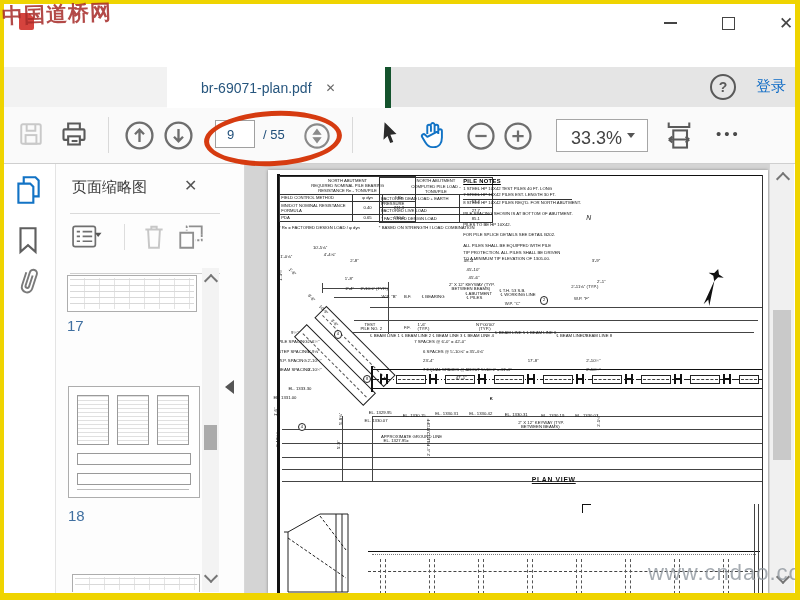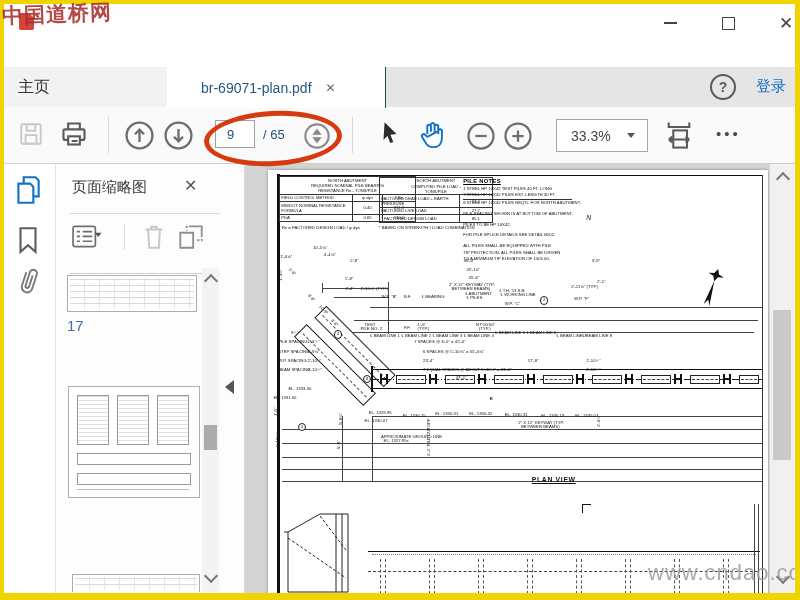--- a/index.html
+++ b/index.html
@@ -11,32 +11,32 @@
   #titlebar{position:absolute;left:4px;top:4px;right:5px;height:33px;background:#fff;}
   #title-text{position:absolute;left:34px;top:8px;font-size:15px;color:#2b2b2b;white-space:nowrap;}
   .winbtn{position:absolute;top:8px;width:30px;height:22px;display:flex;align-items:center;justify-content:center;color:#444;}
   #pdf-icon{position:absolute;left:15px;top:9px;width:15px;height:17px;background:#d5433d;border-radius:2px;}
   #pdf-icon:after{content:"";position:absolute;right:0;top:0;border-left:5px solid transparent;border-top:5px solid #fff;}
   #menubar{position:absolute;left:4px;top:37px;right:5px;height:30px;background:#fff;display:flex;align-items:center;}
   .menu-item{font-size:14px;color:#222;padding:4px 11px;white-space:nowrap;}
   #tabbar{position:absolute;left:4px;top:67px;right:5px;height:40px;background:#e5e5e5;}
   #tab-seg{position:absolute;left:0;top:0;width:163px;height:40px;background:#f2f2f2;border-right:1px solid #dcdcdc;display:flex;align-items:center;}
   .app-tab{font-size:16px;color:#333;padding:6px 14px;white-space:nowrap;}
-  #doc-tab{position:absolute;left:163px;top:0;width:218px;height:41px;background:#fff;border-right:1px solid #14532d;display:flex;align-items:center;z-index:2;}
+  #doc-tab{position:absolute;left:163px;top:0;width:218px;height:41px;background:#fff;border-right:6px solid #14532d;display:flex;align-items:center;z-index:2;}
   #doc-tab-label{font-size:14px;color:#27567e;margin-left:34px;white-space:nowrap;}
   #doc-tab-close{font-size:12px;color:#666;margin-left:14px;}
   #help-btn{position:absolute;left:706px;top:7px;width:26px;height:26px;border:2.5px solid #595959;border-radius:50%;display:flex;align-items:center;justify-content:center;font-size:14px;font-weight:bold;color:#595959;box-sizing:border-box;}
   #login-btn{position:absolute;left:752px;top:10px;font-size:15px;color:#0e6bc6;white-space:nowrap;}
   
   #toolbar{position:absolute;left:4px;top:107px;right:5px;height:57px;background:#fafafa;border-bottom:1px solid #cfcfcf;box-sizing:border-box;}
   .tsep{position:absolute;top:10px;width:1px;height:36px;background:#d9d9d9;}
   #page-input{position:absolute;left:211px;top:13px;width:40px;height:28px;border:1px solid #a0a0a0;background:#fff;font-size:13px;color:#1f4e79;text-indent:9px;box-sizing:border-box;font-family:inherit;}
   #page-total{position:absolute;left:259px;top:20px;font-size:13px;color:#1f4e79;white-space:nowrap;}
   #zoom-box{position:absolute;left:552px;top:12px;width:92px;height:33px;background:#fff;border:1px solid #a6a6a6;box-sizing:border-box;}
-  #zoom-val{position:absolute;left:14px;top:8px;font-size:14px;color:#444;}
+  #zoom-val{position:absolute;left:14px;top:8px;font-size:18px;color:#444;}
   .caret{position:absolute;width:0;height:0;border-left:4.5px solid transparent;border-right:4.5px solid transparent;border-top:5.5px solid #555;}
   #more-dots{position:absolute;left:712px;top:18px;font-size:15px;color:#4a4a4a;letter-spacing:3px;}
   #annot-ellipse{position:absolute;left:204px;top:111px;width:128px;height:45px;border:5px solid #d63b10;border-radius:50%;transform:rotate(-3deg);z-index:40;}
   
   #rail{position:absolute;left:4px;top:164px;width:52px;height:429px;background:#fff;border-right:1px solid #e4e4e4;box-sizing:border-box;}
   #panel{position:absolute;left:56px;top:164px;width:189px;height:429px;background:#fdfdfd;border-right:1px solid #d8d8d8;box-sizing:border-box;}
   #panel-title{position:absolute;left:16px;top:14px;font-size:15px;color:#3a3a3a;}
   #panel-close{position:absolute;left:128px;top:12px;font-size:16px;color:#555;}
   .thumb{position:absolute;background:#fff;border:1px solid #adadad;overflow:hidden;box-sizing:border-box;}
   .thumb-lines{position:absolute;inset:2px;background:repeating-linear-gradient(0deg,transparent 0 5px,#d9d9d9 5px 6px),repeating-linear-gradient(90deg,transparent 0 14px,#e4e4e4 14px 15px);}
@@ -90,21 +90,20 @@
         <div style="width:11px;height:11px;border:1.4px solid #444;"></div>
       </div>
     <div class="winbtn" style="left:767px;font-size:17px;">
         <span>✕</span>
       </div>
   </div>
 
 
   <div id="tabbar">
     <div id="tab-seg">
-      <span class="app-tab">主页</span>
     </div>
     <div id="doc-tab">
       <span id="doc-tab-label">br-69071-plan.pdf</span>
       <span id="doc-tab-close">✕</span>
     </div>
     <div id="help-btn">
         <span>?</span>
       </div>
     <div id="login-btn">登录</div>
   </div>
@@ -132,21 +131,21 @@
           <path d="M12 17 V8 M8.5 11 L12 7.5 L15.5 11"></path>
         </g>
     </svg>
     <svg class="abs" style="left:159px;top:13px;" width="31" height="31" viewBox="0 0 24 24">
       <g fill="none" stroke="#6e6e6e" stroke-width="1.8">
           <circle cx="12" cy="12" r="10"></circle>
           <path d="M12 7 V16 M8.5 13 L12 16.5 L15.5 13"></path>
         </g>
     </svg>
     <input id="page-input" readonly="" value="9" style="">
-    <span id="page-total">/ 65</span>
+    <span id="page-total">/ 55</span>
     <svg class="abs" style="left:299px;top:15px;" width="28" height="28" viewBox="0 0 24 24">
       <g stroke="#8a8a8a" fill="#8a8a8a">
           <circle cx="12" cy="12" r="10" fill="none" stroke-width="1.8"></circle>
           <path d="M12 6.5 L15 10.5 H9 Z"></path>
           <path d="M12 17.5 L9 13.5 H15 Z"></path>
         </g>
     </svg>
     <div class="tsep" style="left:348px;"></div>
     <svg class="abs" style="left:374px;top:13px;" width="24" height="26" viewBox="0 0 22 24">
       <path d="M6 2 L17 13 L11.4 13.6 L14 20.2 L11.2 21.3 L8.7 14.8 L5 18.2 Z" fill="#2b2b2b"></path>
@@ -229,20 +228,21 @@
     <div class="thumb-label" style="left:11px;top:153px;width:130px;">17</div>
 
     <div class="thumb" style="left:12px;top:222px;width:132px;height:112px;">
       <div class="tblock" style="left:8px;top:8px;width:30px;height:48px;"></div>
       <div class="tblock" style="left:48px;top:8px;width:30px;height:48px;"></div>
       <div class="tblock" style="left:88px;top:8px;width:30px;height:48px;"></div>
       <div class="tbeam" style="left:8px;top:66px;width:112px;height:10px;"></div>
       <div class="tbeam" style="left:8px;top:86px;width:112px;height:10px;"></div>
       <div class="abs" style="left:8px;top:102px;width:112px;height:1px;background:#bbb;"></div>
     </div>
+    <div class="thumb-label" style="left:12px;top:343px;width:132px;">18</div>
 
     <div class="thumb" style="left:16px;top:410px;width:128px;height:18px;border-bottom:none;">
       <div class="thumb-lines"></div>
     </div>
 
     <div id="panel-scroll">
       <div class="chev up" style="left:4px;top:8px;"></div>
       <div id="panel-thumbber"></div>
       <div class="chev down" style="left:4px;top:303px;"></div>
     </div>

